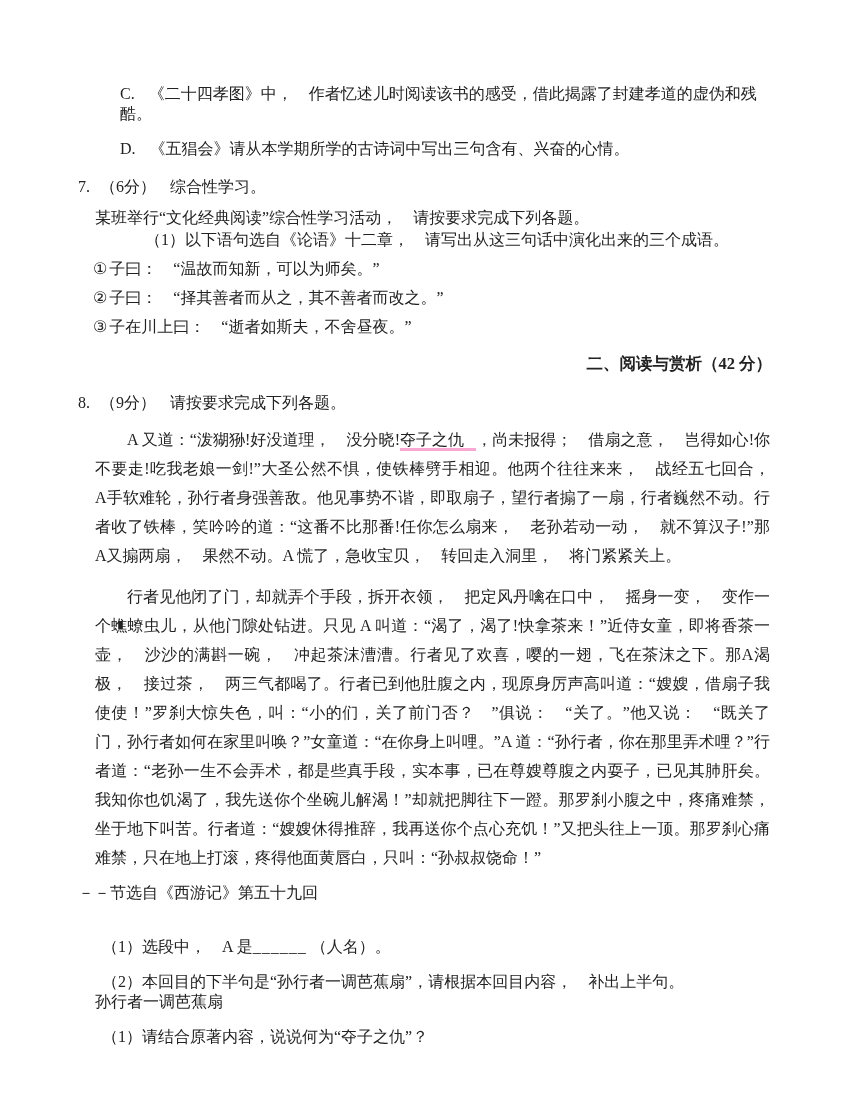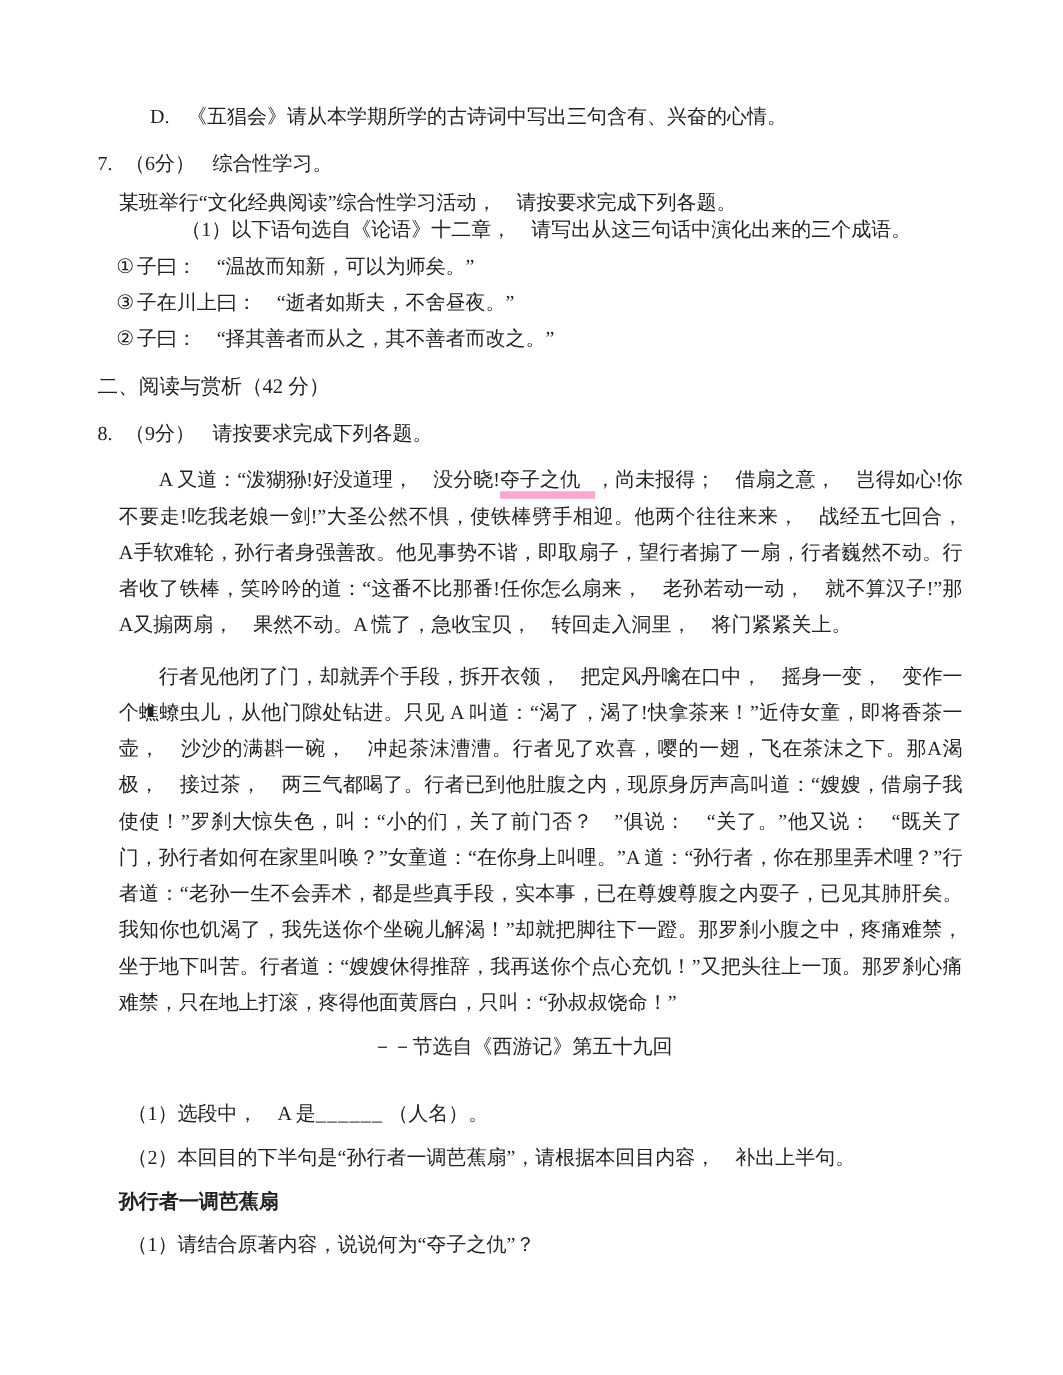--- a/index.html
+++ b/index.html
@@ -44,82 +44,84 @@
     line-height: 20px;
     text-align: center;
   }
   .circ-line {
     margin-left: 15px;
     margin-bottom: 9px;
     line-height: 20px;
   }
   .circ-marker { margin-right: 2px; }
   .section-head {
-    font-weight: normal;
+    font-weight: bold;
     margin-top: 16px;
     margin-bottom: 6px;
     line-height: 22px;
     font-size: 16.5px;
+    text-align: right;
   }
   .passage {
     margin-left: 17px;
     margin-right: 2px;
     margin-top: 12px;
     margin-bottom: 0;
     text-indent: 2em;
     text-align: justify;
     line-height: 29px;
   }
   .u-span {
-    border-bottom: 6px solid #f9a8d4;
+    border-bottom: 3px solid #f9a8d4;
     padding-right: 12px;
   }
   .attribution {
     margin-top: 6px;
     margin-right: 14px;
-    text-align: center;
+    text-align: left;
     line-height: 29px;
   }
   .q8-sub {
     margin-left: 24px;
     margin-top: 15px;
     margin-bottom: 0;
     line-height: 20px;
   }
   .q8-plain {
     margin-left: 17px;
-    margin-top: 15px;
     margin-bottom: 0;
     line-height: 20px;
-    font-weight: bold;
   }
   .blank-text { letter-spacing: 1px; }
 </style>
 </head>
 <body>
 
 <div class="page">
 
+  <div class="opt-row">
+    <span class="opt-label">C.</span><span>《二十四孝图》中，　作者忆述儿时阅读该书的感受，借此揭露了封建孝道的虚伪和残酷。</span>
+  </div>
   <div class="opt-row">
     <span class="opt-label">D.</span><span>《五猖会》请从本学期所学的古诗词中写出三句含有、兴奋的心情。</span>
   </div>
 
   <div class="q-head">
     <span class="q-num">7.</span><span class="q-score">（6分）</span><span>综合性学习。</span>
   </div>
   <div class="body-line">某班举行“文化经典阅读”综合性学习活动，　请按要求完成下列各题。</div>
   <div class="sub-line">（1）以下语句选自《论语》十二章，　请写出从这三句话中演化出来的三个成语。</div>
   <div class="circ-line">
     <span class="circ-marker">①</span><span>子曰：　“温故而知新，可以为师矣。”</span>
   </div>
   <div class="circ-line">
-    <span class="circ-marker">③</span><span>子在川上曰：　“逝者如斯夫，不舍昼夜。”</span>
+    <span class="circ-marker">②</span><span>子曰：　“择其善者而从之，其不善者而改之。”</span>
   </div>
   <div class="circ-line">
-    <span class="circ-marker">②</span><span>子曰：　“择其善者而从之，其不善者而改之。”</span>
+    <span class="circ-marker">③</span><span>子在川上曰：　“逝者如斯夫，不舍昼夜。”</span>
   </div>
 
   <div class="section-head">二、阅读与赏析（42 分）</div>
 
   <div class="q-head">
     <span class="q-num">8.</span><span class="q-score">（9分）</span><span>请按要求完成下列各题。</span>
   </div>
 
   <p class="passage"><span>A 又道：“泼猢狲!好没道理，　没分晓!</span><span class="u-span">夺子之仇</span><span>，尚未报得；　借扇之意，　岂得如心!你不要走!吃我老娘一剑!”大圣公然不惧，使铁棒劈手相迎。他两个往往来来，　战经五七回合，　A手软难轮，孙行者身强善敌。他见事势不谐，即取扇子，望行者搧了一扇，行者巍然不动。行者收了铁棒，笑吟吟的道：“这番不比那番!任你怎么扇来，　老孙若动一动，　就不算汉子!”那A又搧两扇，　果然不动。A 慌了，急收宝贝，　转回走入洞里，　将门紧紧关上。</span></p>
 

